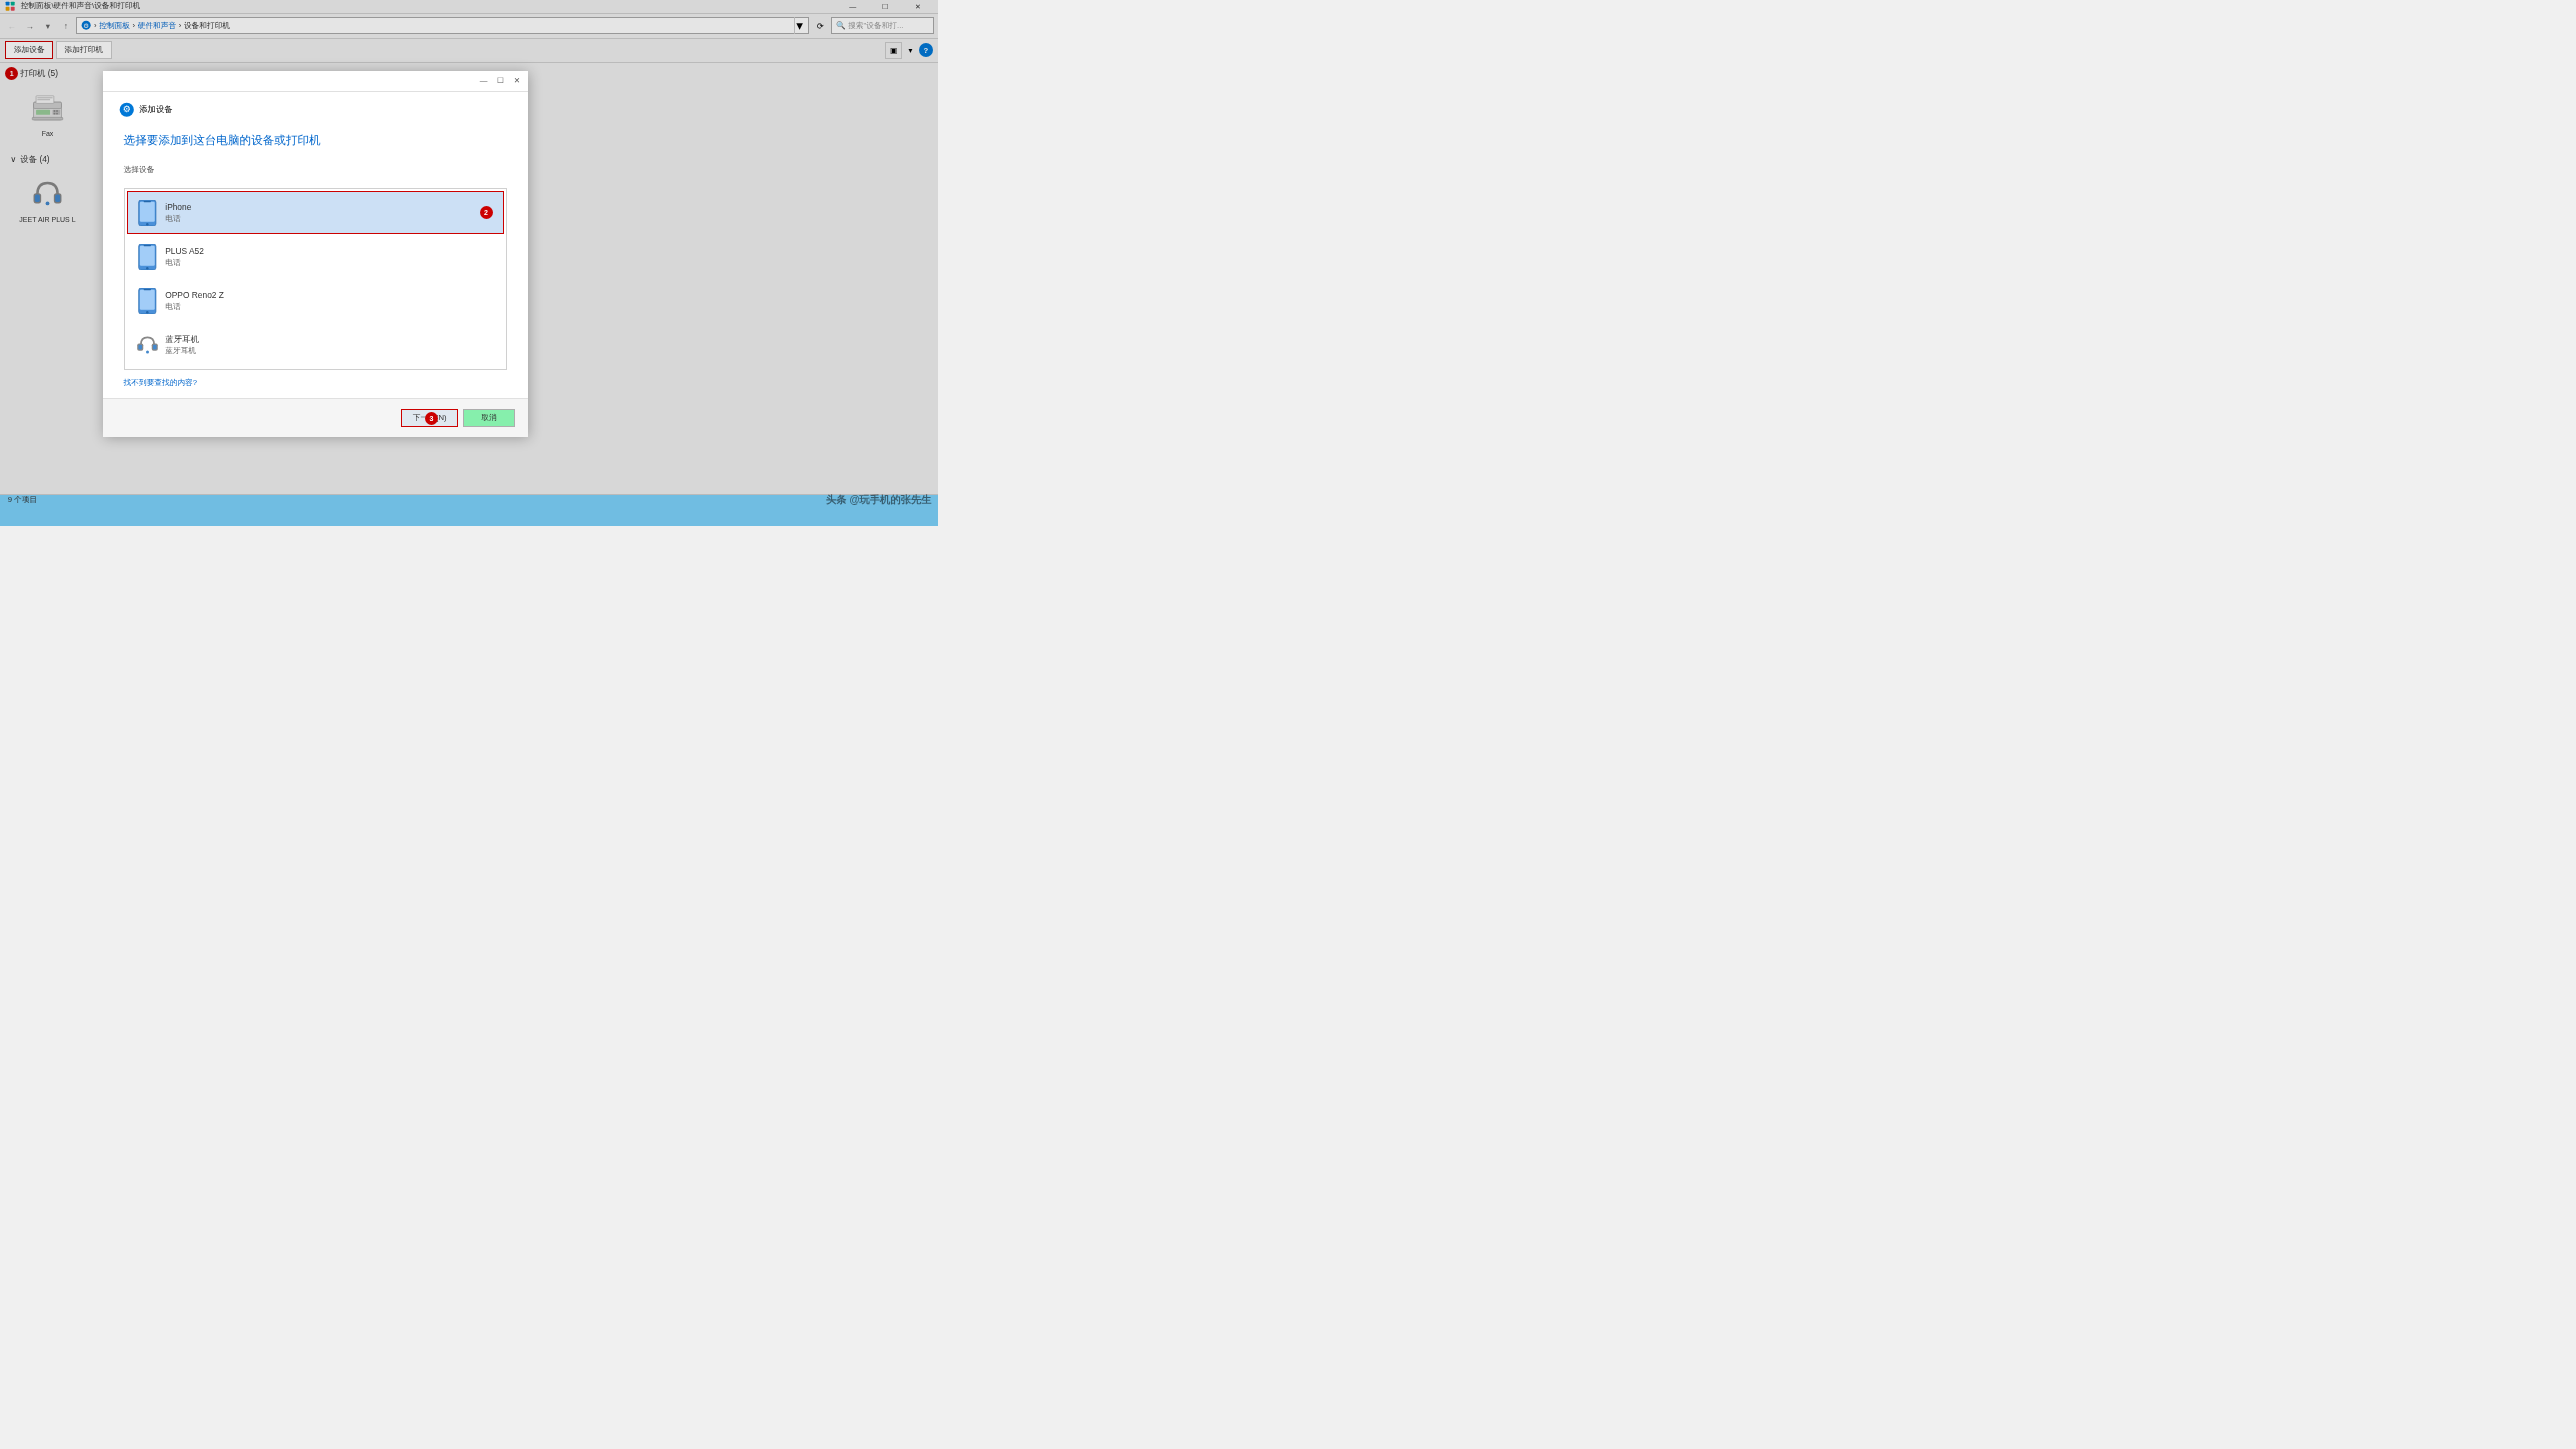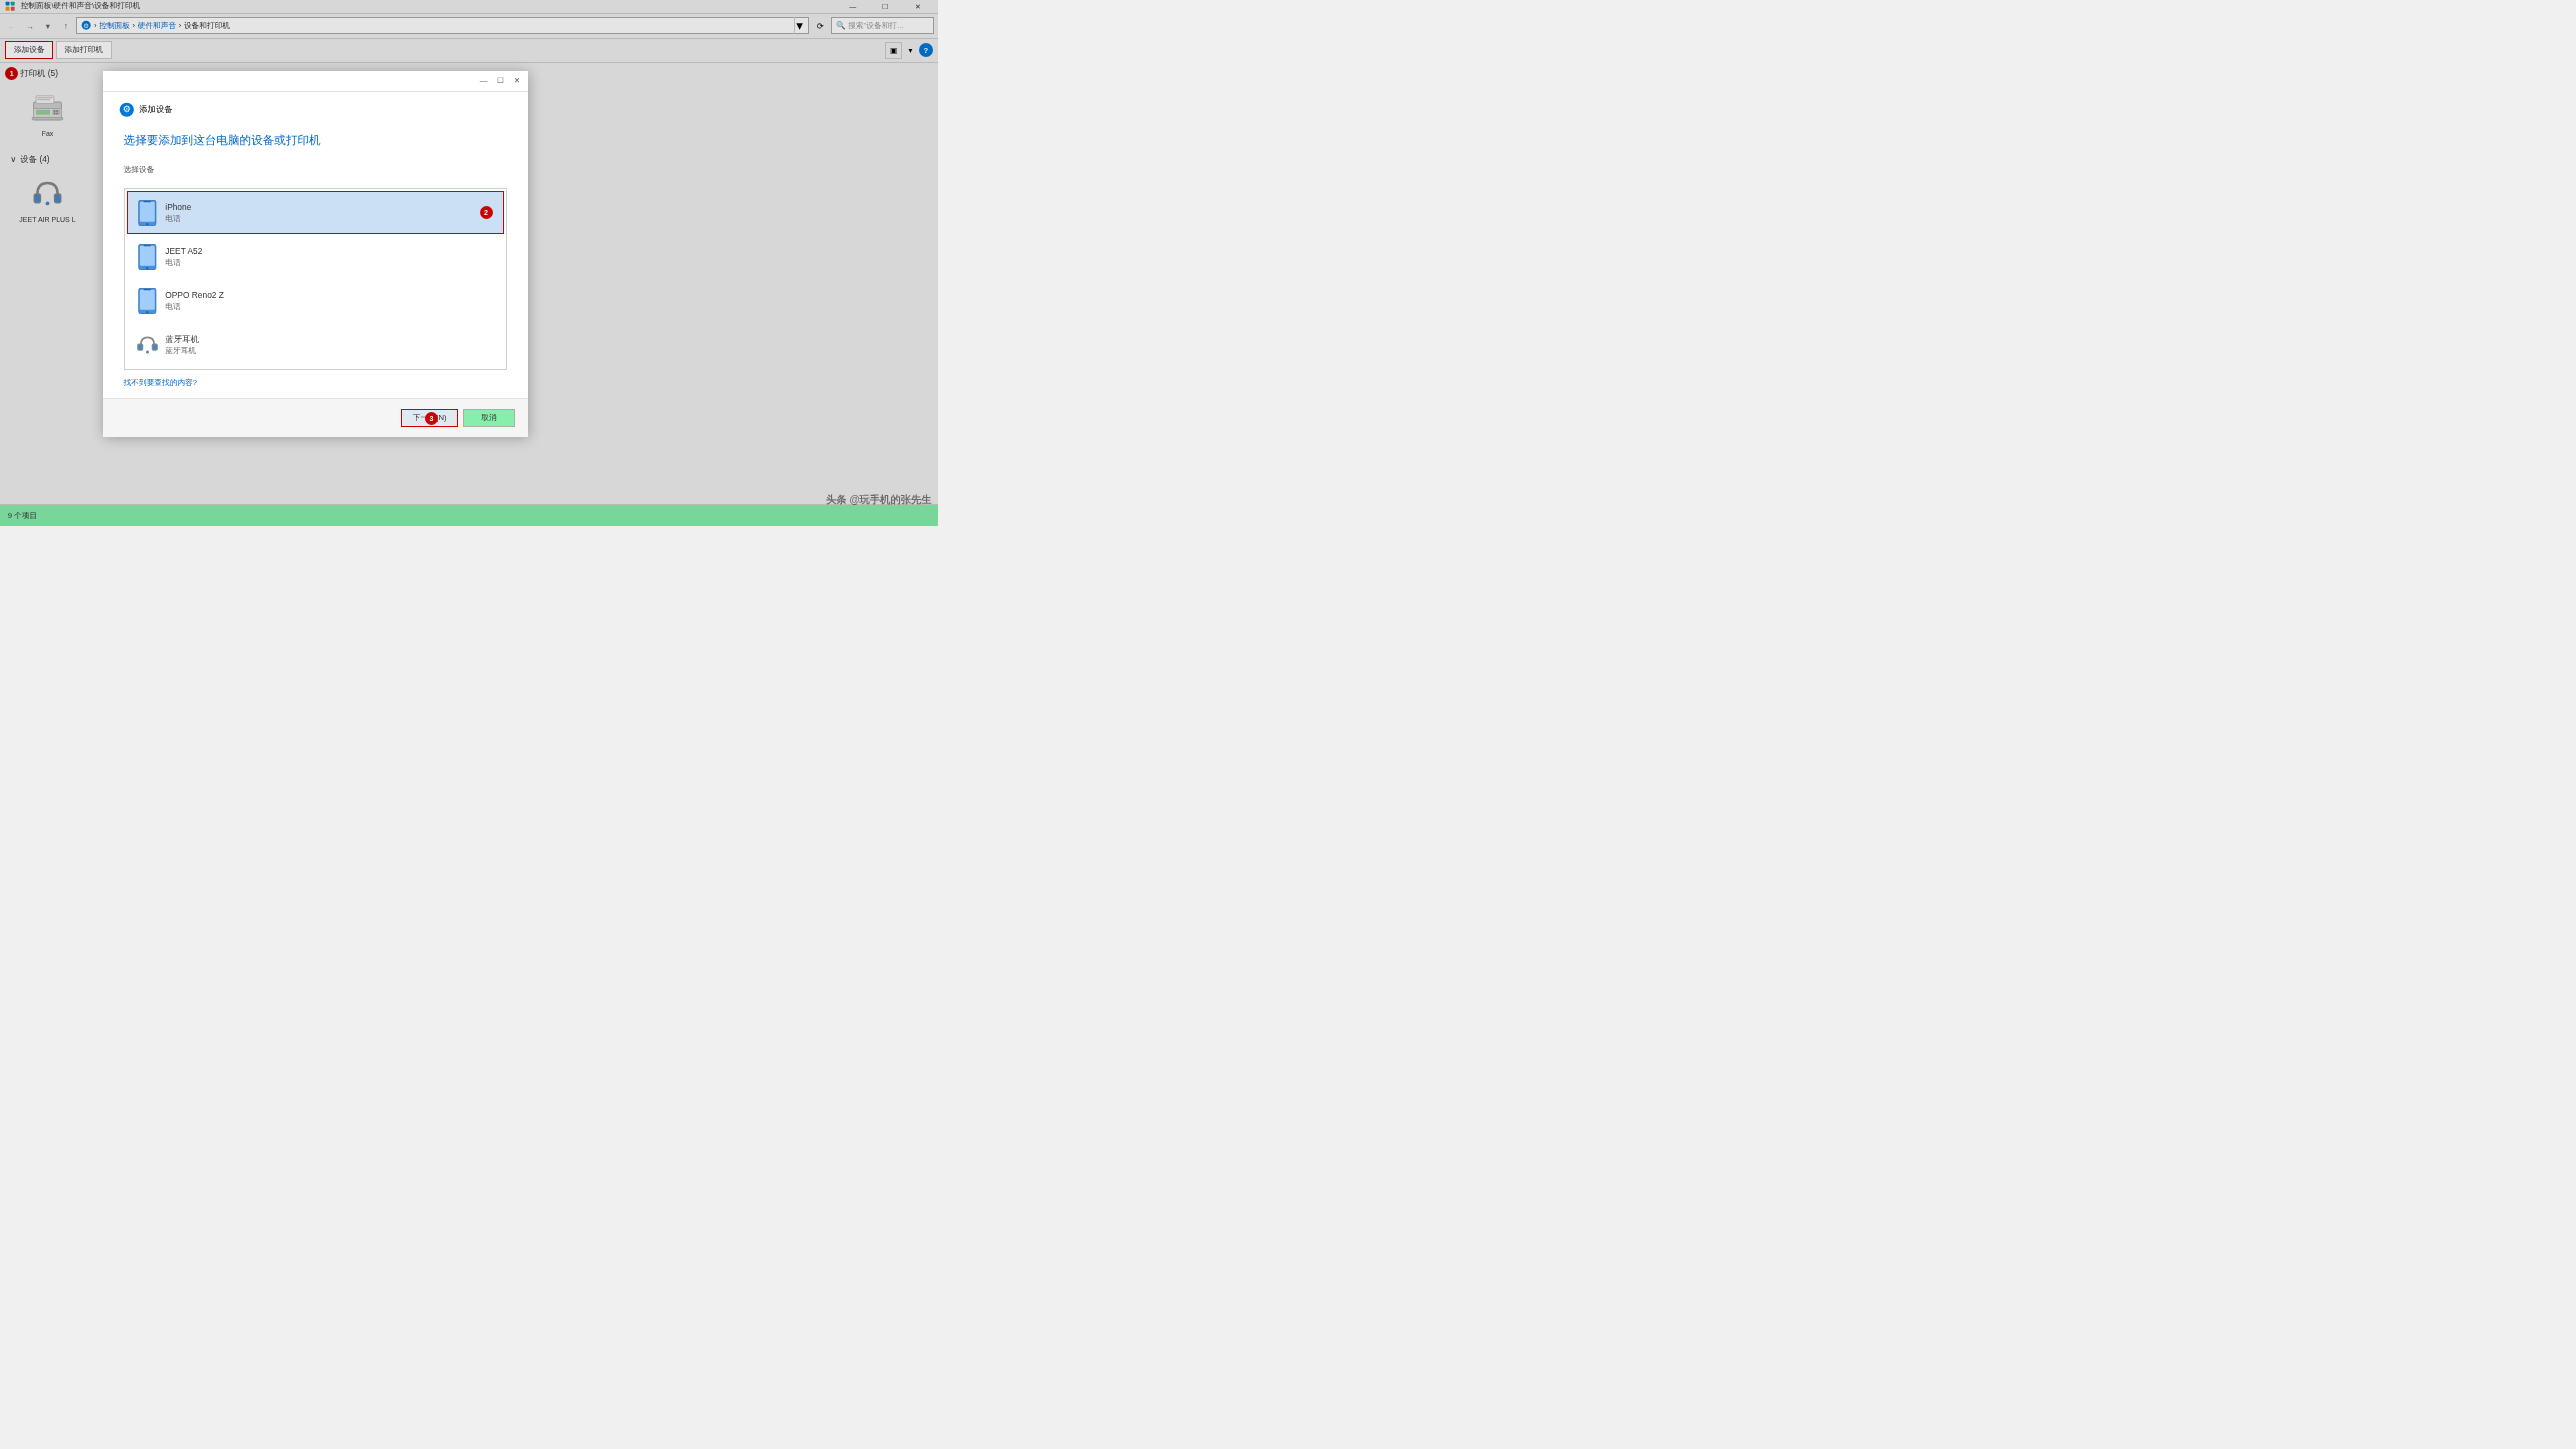--- a/index.html
+++ b/index.html
@@ -261,25 +261,25 @@
       text-overflow: ellipsis;
       white-space: nowrap;
     }
 
     
     .status-bar {
       position: absolute;
       bottom: 0;
       left: 0;
       right: 0;
-      height: 22px;
-      background: #86efac;
+      height: 32px;
+      background: #7dd3fc;
       border-top: 0.6px solid #d0d0d0;
       display: flex;
-      align-items: center;
+      align-items: flex-start;
       padding: 0 7.7px;
       font-size: 7.7px;
       color: #333;
     }
 
     
     .modal-overlay {
       position: absolute;
       top: 0; left: 0; right: 0; bottom: 0;
       background: rgba(0,0,0,0.1);
@@ -635,21 +635,21 @@
           <div class="device-list-icon phone-icon">
             <svg viewBox="0 0 32 42" width="20.6" height="27">
               <rect x="2" y="0" width="28" height="42" rx="4" fill="#4a90d9" stroke="#2266aa" stroke-width="1"></rect>
               <rect x="4" y="3" width="24" height="32" rx="2" fill="#7ab8f5"></rect>
               <rect x="4" y="3" width="24" height="32" rx="2" fill="rgba(255,255,255,0.3)"></rect>
               <circle cx="16" cy="39" r="2" fill="#2266aa"></circle>
               <rect x="10" y="1.5" width="12" height="2" rx="1" fill="#2266aa"></rect>
             </svg>
           </div>
           <div class="device-list-info">
-            <span class="device-list-name">JEET A52</span>
+            <span class="device-list-name">PLUS A52</span>
             <span class="device-list-type">电话</span>
           </div>
         </div>
 
         <div class="device-list-item">
           <div class="device-list-icon phone-icon">
             <svg viewBox="0 0 32 42" width="20.6" height="27">
               <rect x="2" y="0" width="28" height="42" rx="4" fill="#4a90d9" stroke="#2266aa" stroke-width="1"></rect>
               <rect x="4" y="3" width="24" height="32" rx="2" fill="#7ab8f5"></rect>
               <rect x="4" y="3" width="24" height="32" rx="2" fill="rgba(255,255,255,0.3)"></rect>

